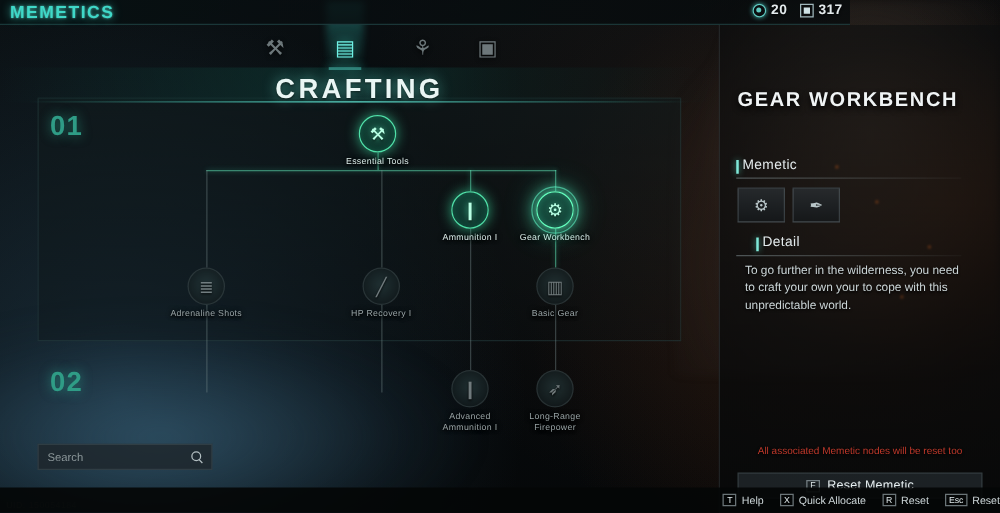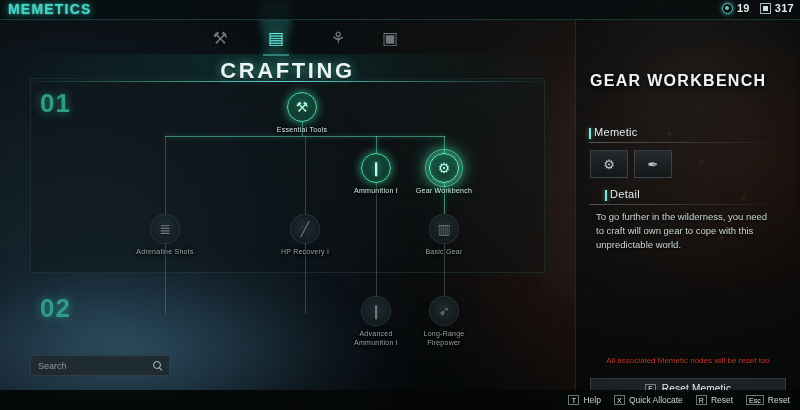--- a/index.html
+++ b/index.html
@@ -34,21 +34,21 @@
       radial-gradient(ellipse at 40% 70%, rgba(60,55,50,.35), transparent 65%);
     filter: blur(4px);
   }
   .bg-ember {
     position:absolute; width:3px; height:3px; border-radius:50%;
     background:#ff7a2a; filter: blur(1px); opacity:.8;
   }
 
   
   .topbar {
-    position:absolute; left:0; top:0; width:800px; height:20px;
+    position:absolute; left:0; top:0; width:680px; height:20px;
     background:linear-gradient(90deg, rgba(6,16,18,.95) 0%, rgba(8,14,16,.85) 30%, rgba(6,10,12,.8) 100%);
     border-bottom:1px solid rgba(70,150,150,.30);
     z-index:20;
     padding-left:38px;
   }
   .memetics-title {
     position:absolute; left:8px; top:1px;
     font-size:14px; font-weight:700; letter-spacing:1.2px;
     color:#3fd8c8;
     text-shadow:0 0 8px rgba(60,220,200,.75), 0 0 2px rgba(120,255,240,.6);
@@ -113,21 +113,21 @@
   }
 
   
   .tree-panel {
     position:absolute; left:30px; top:78px; width:515px; height:195px;
     background:linear-gradient(180deg, rgba(16,26,28,.55), rgba(10,16,18,.35));
     border:1px solid rgba(90,140,140,.16);
     z-index:8;
   }
   .tier-label {
-    position:absolute; font-size:26px; font-weight:700; letter-spacing:1px;
+    position:absolute; font-size:22px; font-weight:700; letter-spacing:1px;
     color:#2f9c86; text-shadow:0 0 9px rgba(50,190,160,.6);
     z-index:9;
   }
   .tier-01 { left:40px; top:88px; }
   .tier-02 { left:40px; top:293px; }
 
   
   .tree-layer { position:absolute; left:0; top:0; width:575px; height:392px; z-index:10; }
   .node {
     position:absolute; width:70px; transform:translateX(-35px); text-align:center; cursor:pointer;
@@ -244,21 +244,21 @@
     display:inline-flex; align-items:center; justify-content:center;
     min-width:11px; height:10px; padding:0 2px;
     border:1px solid rgba(175,190,195,.60); font-size:7px; color:#dfe8ea; line-height:1;
   }
   .reset-label { font-size:10px; color:#e6eef0; letter-spacing:.2px; }
 
   
   .bottombar {
     position:absolute; left:0; bottom:0; width:800px; height:20px;
     background:rgba(4,6,7,.92); z-index:18;
-    display:flex; align-items:center; justify-content:flex-end; padding-right:10px; gap:13px;
+    display:flex; align-items:center; justify-content:flex-end; gap:13px;
   }
   .hint { display:flex; align-items:center; gap:4px; }
   .hint-label { font-size:8.5px; color:#cdd6d8; }
 </style>
 </head>
 <body>
 
 <div id="app">
 
   <div class="bg-base"></div>
@@ -267,21 +267,21 @@
   <div class="bg-ember" style="left:700px;top:160px;"></div>
   <div class="bg-ember" style="left:742px;top:196px;"></div>
   <div class="bg-ember" style="left:668px;top:132px;"></div>
   <div class="bg-ember" style="left:720px;top:236px;"></div>
 
   <div class="topbar">
     <div class="memetics-title">MEMETICS</div>
     <div class="topbar-right">
       <div class="res">
         <span class="res-icon gear-res"></span>
-        <span class="res-val">19</span>
+        <span class="res-val">20</span>
       </div>
       <div class="res">
         <span class="res-icon frag-res"></span>
         <span class="res-val">317</span>
       </div>
     </div>
   </div>
 
   <div class="cat-strip">
     <div class="cat-ico" style="left:200px;">
@@ -399,21 +399,21 @@
       <div class="slot">
         <span>⚙</span>
       </div>
       <div class="slot">
         <span>✒</span>
       </div>
     </div>
 
     <div class="rp-sechead detail-head">Detail</div>
     <div class="rp-rule detail-rule"></div>
-    <div class="detail-text">To go further in the wilderness, you need to craft will own gear to cope with this unpredictable world.</div>
+    <div class="detail-text">To go further in the wilderness, you need to craft your own your to cope with this unpredictable world.</div>
 
     <div class="warn-text">All associated Memetic nodes will be reset too</div>
 
     <div class="reset-btn">
       <span class="keycap">F</span>
       <span class="reset-label">Reset Memetic</span>
     </div>
 
   </div>
 

